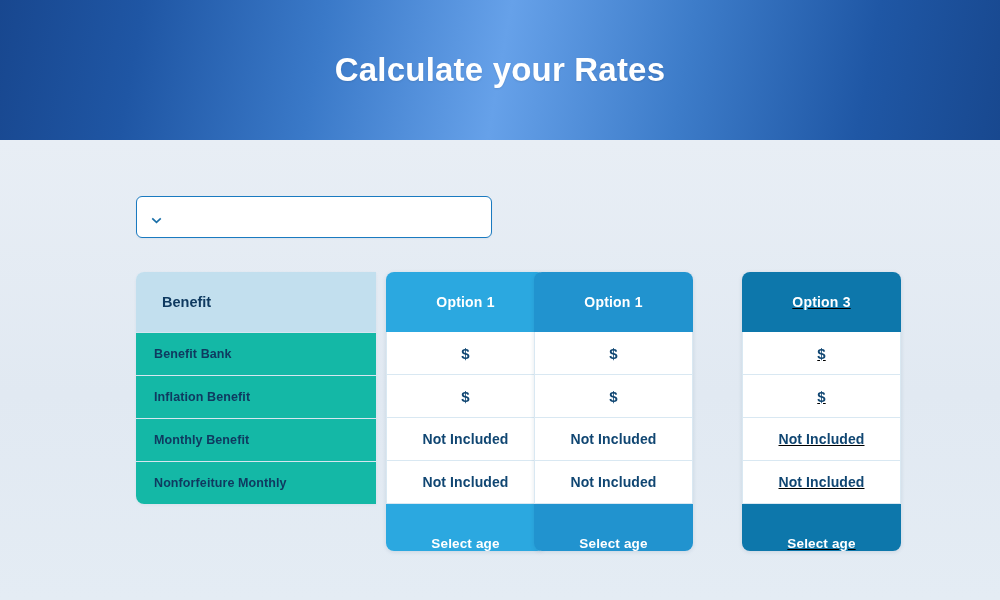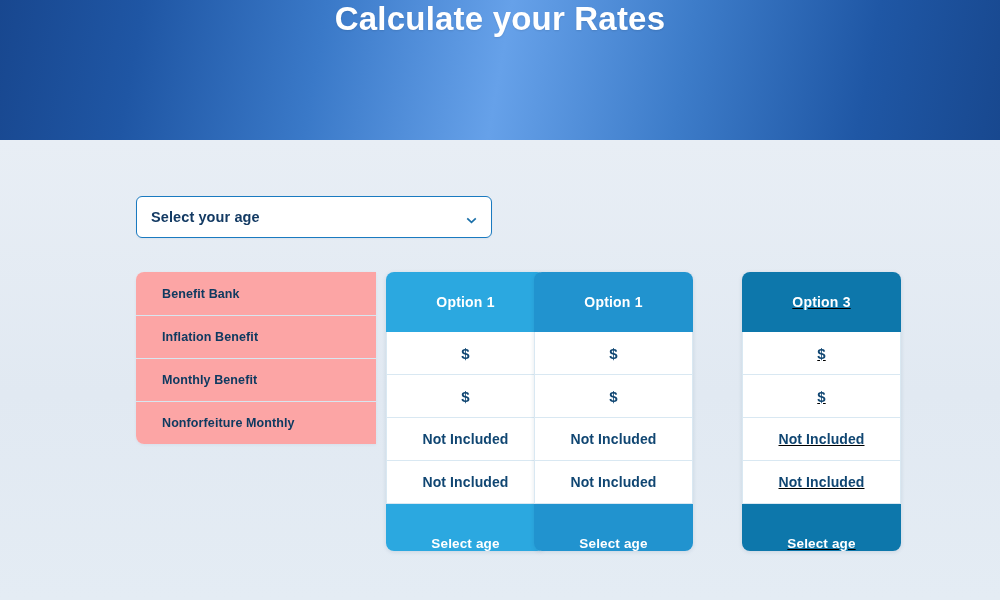--- a/index.html
+++ b/index.html
@@ -23,20 +23,21 @@
     height: 140px;
     background: linear-gradient(100deg,
         #18478f 0%,
         #1f56a4 14%,
         #3a79c8 32%,
         #66a1e9 50%,
         #3d7cc9 68%,
         #1f57a5 86%,
         #18488f 100%);
     display: flex;
+    align-items: center;
     justify-content: center;
     position: relative;
   }
 
   .hero-title {
     color: #ffffff;
     font-size: 33px;
     font-weight: bold;
     letter-spacing: 0.2px;
     text-shadow: 0 1px 2px rgba(0,0,0,0.10);
@@ -119,23 +120,23 @@
   .benefit-head-text {
     color: #0f3a60;
     font-size: 14.5px;
     font-weight: bold;
   }
 
   .benefit-row {
     height: 43px;
     display: flex;
     align-items: center;
-    padding-left: 26px;
+    padding-left: 18px;
     border-top: 1px solid #d7e6f0;
-    background: #fca5a5;
+    background: #14b8a6;
   }
   .benefit-row:first-of-type { border-top: none; }
 
   .benefit-row-text {
     color: #0f3a60;
     font-size: 12.5px;
     font-weight: bold;
     letter-spacing: 0.1px;
   }
 
@@ -208,32 +209,34 @@
 <body style="background: rgb(227, 235, 243);">
 
 <div class="hero">
   <h1 class="hero-title">Calculate your Rates</h1>
 </div>
 
 <div class="page-body">
 
   <div class="age-select-wrap">
     <div class="age-select">
-      <span class="age-select-label">Select your age</span>
       <span class="chevron-down">
         <svg viewBox="0 0 12 12" width="11" height="11" aria-hidden="true">
           <path d="M2 4.3 L6 8 L10 4.3" fill="none" stroke="#1a6fa8" stroke-width="1.8" stroke-linecap="square" stroke-linejoin="miter"></path>
         </svg>
       </span>
     </div>
   </div>
 
   <div class="table-zone">
 
     <div class="benefit-panel">
+      <div class="benefit-head">
+        <span class="benefit-head-text">Benefit</span>
+      </div>
       <div class="benefit-row">
         <span class="benefit-row-text">Benefit Bank</span>
       </div>
       <div class="benefit-row">
         <span class="benefit-row-text">Inflation Benefit</span>
       </div>
       <div class="benefit-row">
         <span class="benefit-row-text">Monthly Benefit</span>
       </div>
       <div class="benefit-row">

